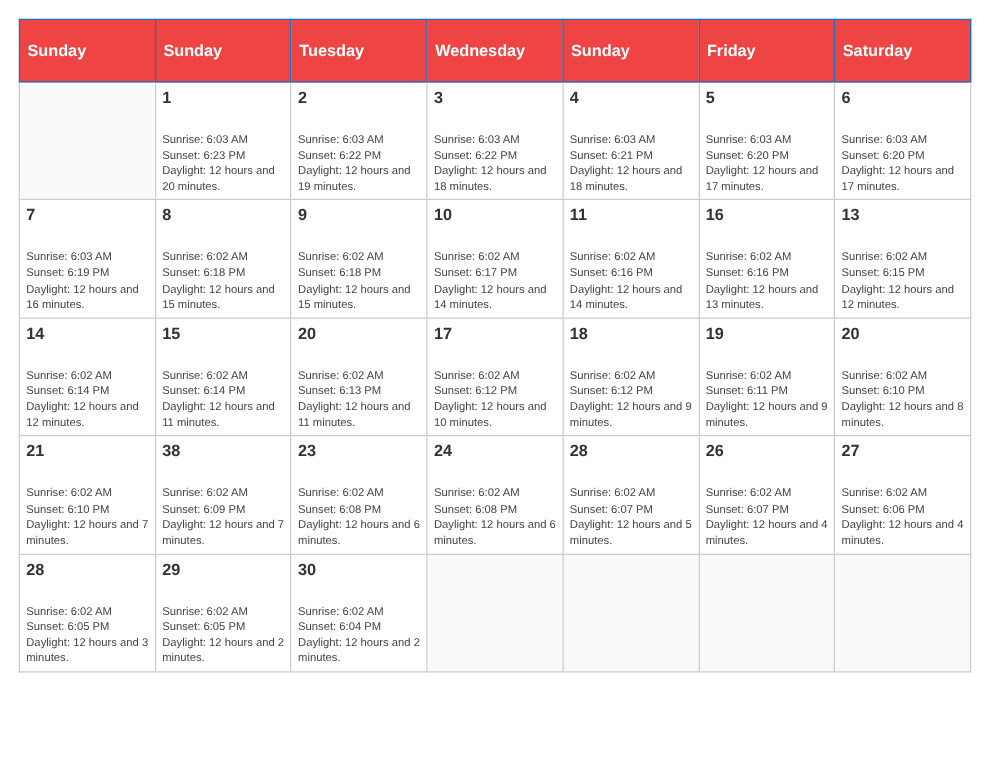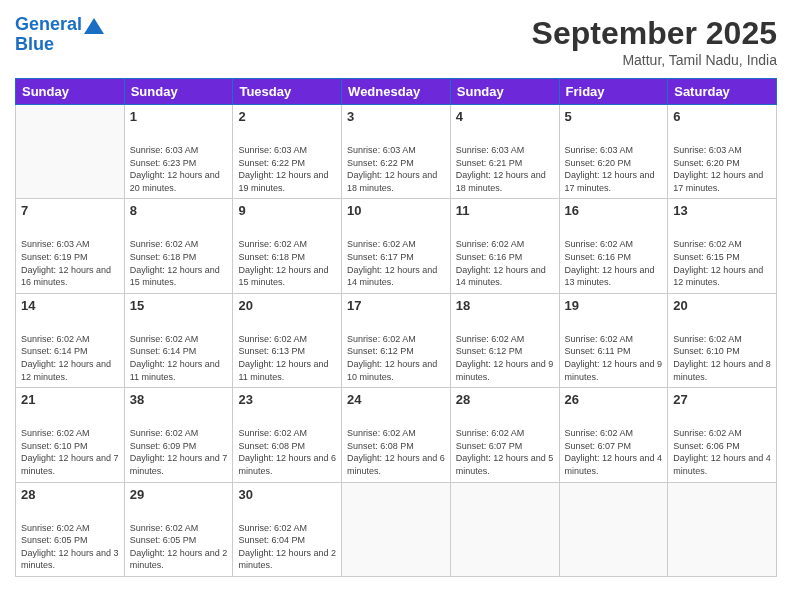--- a/index.html
+++ b/index.html
@@ -47,24 +47,24 @@
     .location {
       font-size: 14px;
       color: #555;
     }
     table {
       width: 100%;
       border-collapse: collapse;
       table-layout: fixed;
     }
     .day-header {
-      background: #6d28d9;
+      background: #ef4444;
       color: #fff;
       text-align: left;
-      padding: 5px 6px;
+      padding: 17px 6px;
       font-size: 13px;
       font-weight: bold;
       border: 1px solid #1a6fc4;
     }
     td {
       border: 1px solid #ccc;
       vertical-align: top;
       padding: 4px 5px;
       font-size: 9.5px;
       color: #333;
@@ -84,39 +84,20 @@
       margin-top: 20px;
     }
     .empty-cell {
       background: #f9f9f9;
     }
   </style>
 </head>
 <body>
 
 <div class="page">
-  <div class="header">
-    <div class="logo">
-      <div>
-        <div style="display:flex;align-items:center;">
-          <span class="logo-text">
-            <span>General</span>
-          </span>
-          <svg width="20" height="16" viewBox="0 0 20 16" style="margin-left:2px;margin-top:2px;">
-            <polygon points="0,16 10,0 20,16" fill="#1a6fc4"></polygon>
-          </svg>
-        </div>
-        <span class="logo-text" style="color:#1a6fc4;font-size:18px;font-weight:bold;">Blue</span>
-      </div>
-    </div>
-    <div class="title-block">
-      <div class="month-title">September 2025</div>
-      <div class="location">Mattur, Tamil Nadu, India</div>
-    </div>
-  </div>
 
   <table>
     <thead>
       <tr>
         <th class="day-header">Sunday</th>
         <th class="day-header">Sunday</th>
         <th class="day-header">Tuesday</th>
         <th class="day-header">Wednesday</th>
         <th class="day-header">Sunday</th>
         <th class="day-header">Friday</th>

